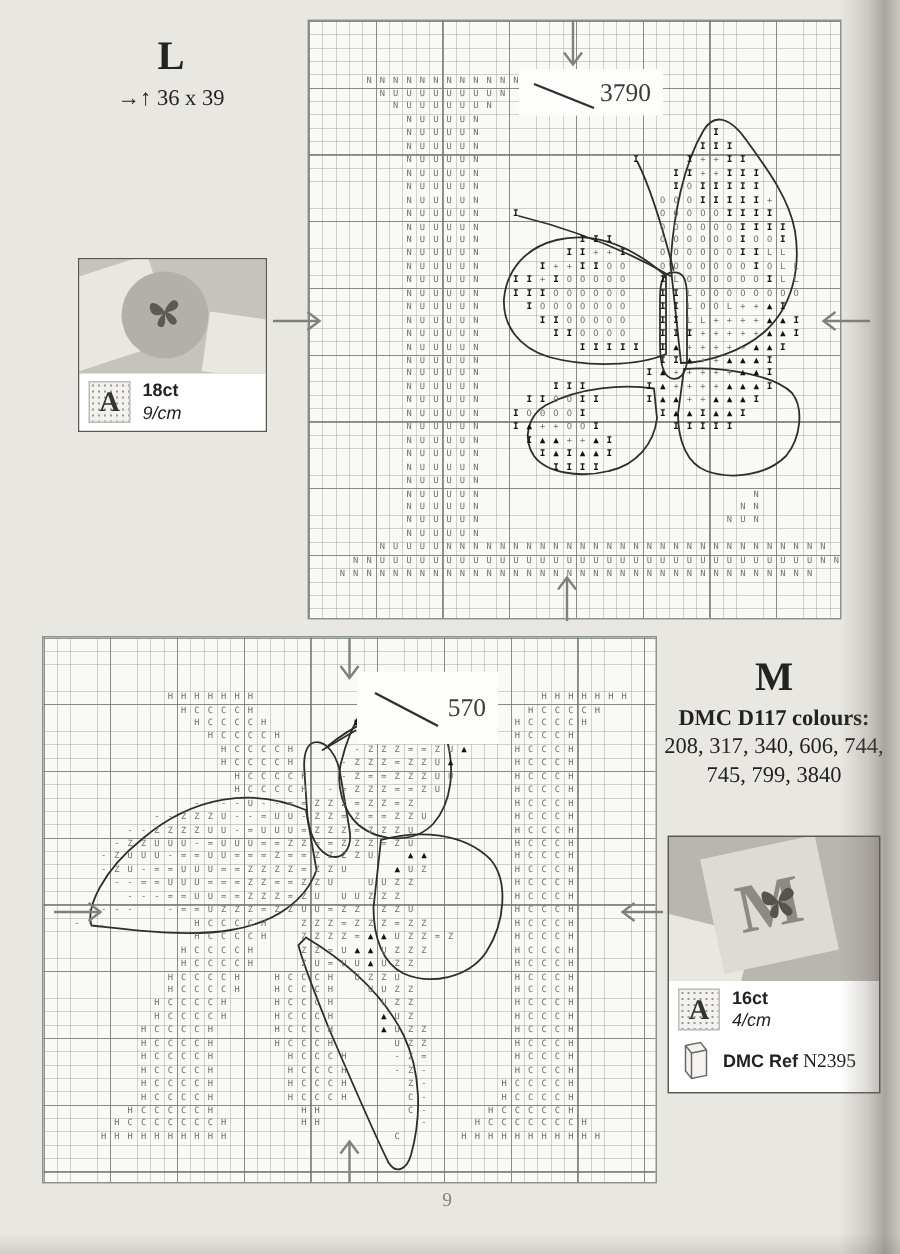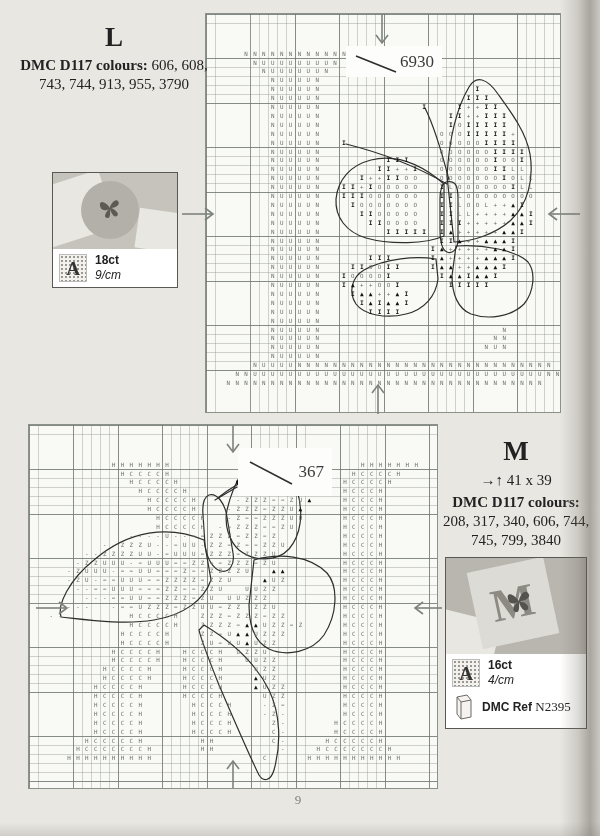--- a/index.html
+++ b/index.html
@@ -1446,27 +1446,27 @@
     <span class="sym" style="left: 338.2px; top: 329.3px;">H</span>
     <span class="sym" style="left: 347.1px; top: 329.3px;">H</span>
     <span class="sym" style="left: 356px; top: 329.3px;">H</span>
     <span class="sym" style="left: 364.9px; top: 329.3px;">H</span>
   </div>
 
 <div class="callout callout-l">
   <svg width="50" height="24">
     <line x1="4" y1="6" x2="44" y2="22" stroke="#2e2e2e" stroke-width="1.6"></line>
   </svg>
-  <span class="lbl">6930</span>
+  <span class="lbl">3790</span>
 </div>
 <div class="callout callout-m">
   <svg width="56" height="36">
     <line x1="6" y1="10" x2="48" y2="32" stroke="#2e2e2e" stroke-width="1.6"></line>
   </svg>
-  <span class="lbl">367</span>
+  <span class="lbl">570</span>
 </div>
 
 <svg class="arrow" style="left:375px;top:14px" width="14" height="32">
   <line x1="7" y1="0" x2="7" y2="28" stroke="#7d827d" stroke-width="1.6"></line>
     <polyline points="1,21 7,29 13,21" fill="none" stroke="#7d827d" stroke-width="1.6"></polyline>
   </svg>
 <svg class="arrow" style="left:371px;top:382px" width="14" height="32">
   <line x1="7" y1="32" x2="7" y2="4" stroke="#7d827d" stroke-width="1.6"></line>
     <polyline points="1,11 7,3 13,11" fill="none" stroke="#7d827d" stroke-width="1.6"></polyline>
   </svg>
@@ -1491,24 +1491,21 @@
   <line x1="0" y1="7" x2="30" y2="7" stroke="#7d827d" stroke-width="1.6"></line>
     <polyline points="23,1 31,7 23,13" fill="none" stroke="#7d827d" stroke-width="1.6"></polyline>
   </svg>
 <svg class="arrow" style="left:412px;top:601px" width="30" height="14">
   <line x1="30" y1="7" x2="4" y2="7" stroke="#7d827d" stroke-width="1.6"></line>
     <polyline points="11,1 3,7 11,13" fill="none" stroke="#7d827d" stroke-width="1.6"></polyline>
   </svg>
 
 <div class="panel panel-l">
   <div class="big-letter">L</div>
-  <div class="colours">
-    <b>DMC D117 colours:</b>
-    <span>606, 608, 743, 744, 913, 955, 3790</span>
-  </div>
+  <div class="size-line">→↑ 36 x 39</div>
 </div>
 
 <div class="photo-box photo-box-l">
   <div class="photo photo-l">
     <div class="ph-card" style="left:-14px;top:6px;width:70px;height:60px;transform:rotate(-18deg);"></div>
     <div class="ph-card" style="left:84px;top:38px;width:50px;height:40px;transform:rotate(8deg);"></div>
     <div class="ph-card" style="left:28px;top:8px;width:58px;height:58px;border-radius:50%;background:#b3b0aa;"></div>
     <svg style="position:absolute;left:44px;top:22px" width="26" height="26">
       <path d="M13,13 C8,6 2,5 3,11 C4,16 9,16 12,14 C9,17 6,22 10,23 C14,24 13,17 13,14 C14,18 17,23 20,21 C23,19 18,14 14,13 C18,13 24,10 21,6 C18,3 14,9 13,12 Z" fill="#5c5a55"></path>
     </svg>
@@ -1519,21 +1516,20 @@
       </div>
     <div class="cap-text">
       <div class="ct">18ct</div>
       <div class="cm">9/cm</div>
     </div>
   </div>
 </div>
 
 <div class="panel panel-m">
   <div class="big-letter">M</div>
-  <div class="size-line">→↑ 41 x 39</div>
   <div class="colours">
     <b>DMC D117 colours:</b>
     <span>208, 317, 340, 606, 744, 745, 799, 3840</span>
   </div>
 </div>
 
 <div class="photo-box photo-box-m">
   <div class="photo photo-m">
     <div class="ph-card" style="left:-20px;top:56px;width:70px;height:56px;transform:rotate(14deg);"></div>
     <div class="ph-card" style="left:28px;top:6px;width:78px;height:78px;transform:rotate(-12deg);background:#dddbd5;display:flex;align-items:center;justify-content:center;font:bold 46px/1 'Liberation Serif',serif;color:#8d8a83;">M</div>

